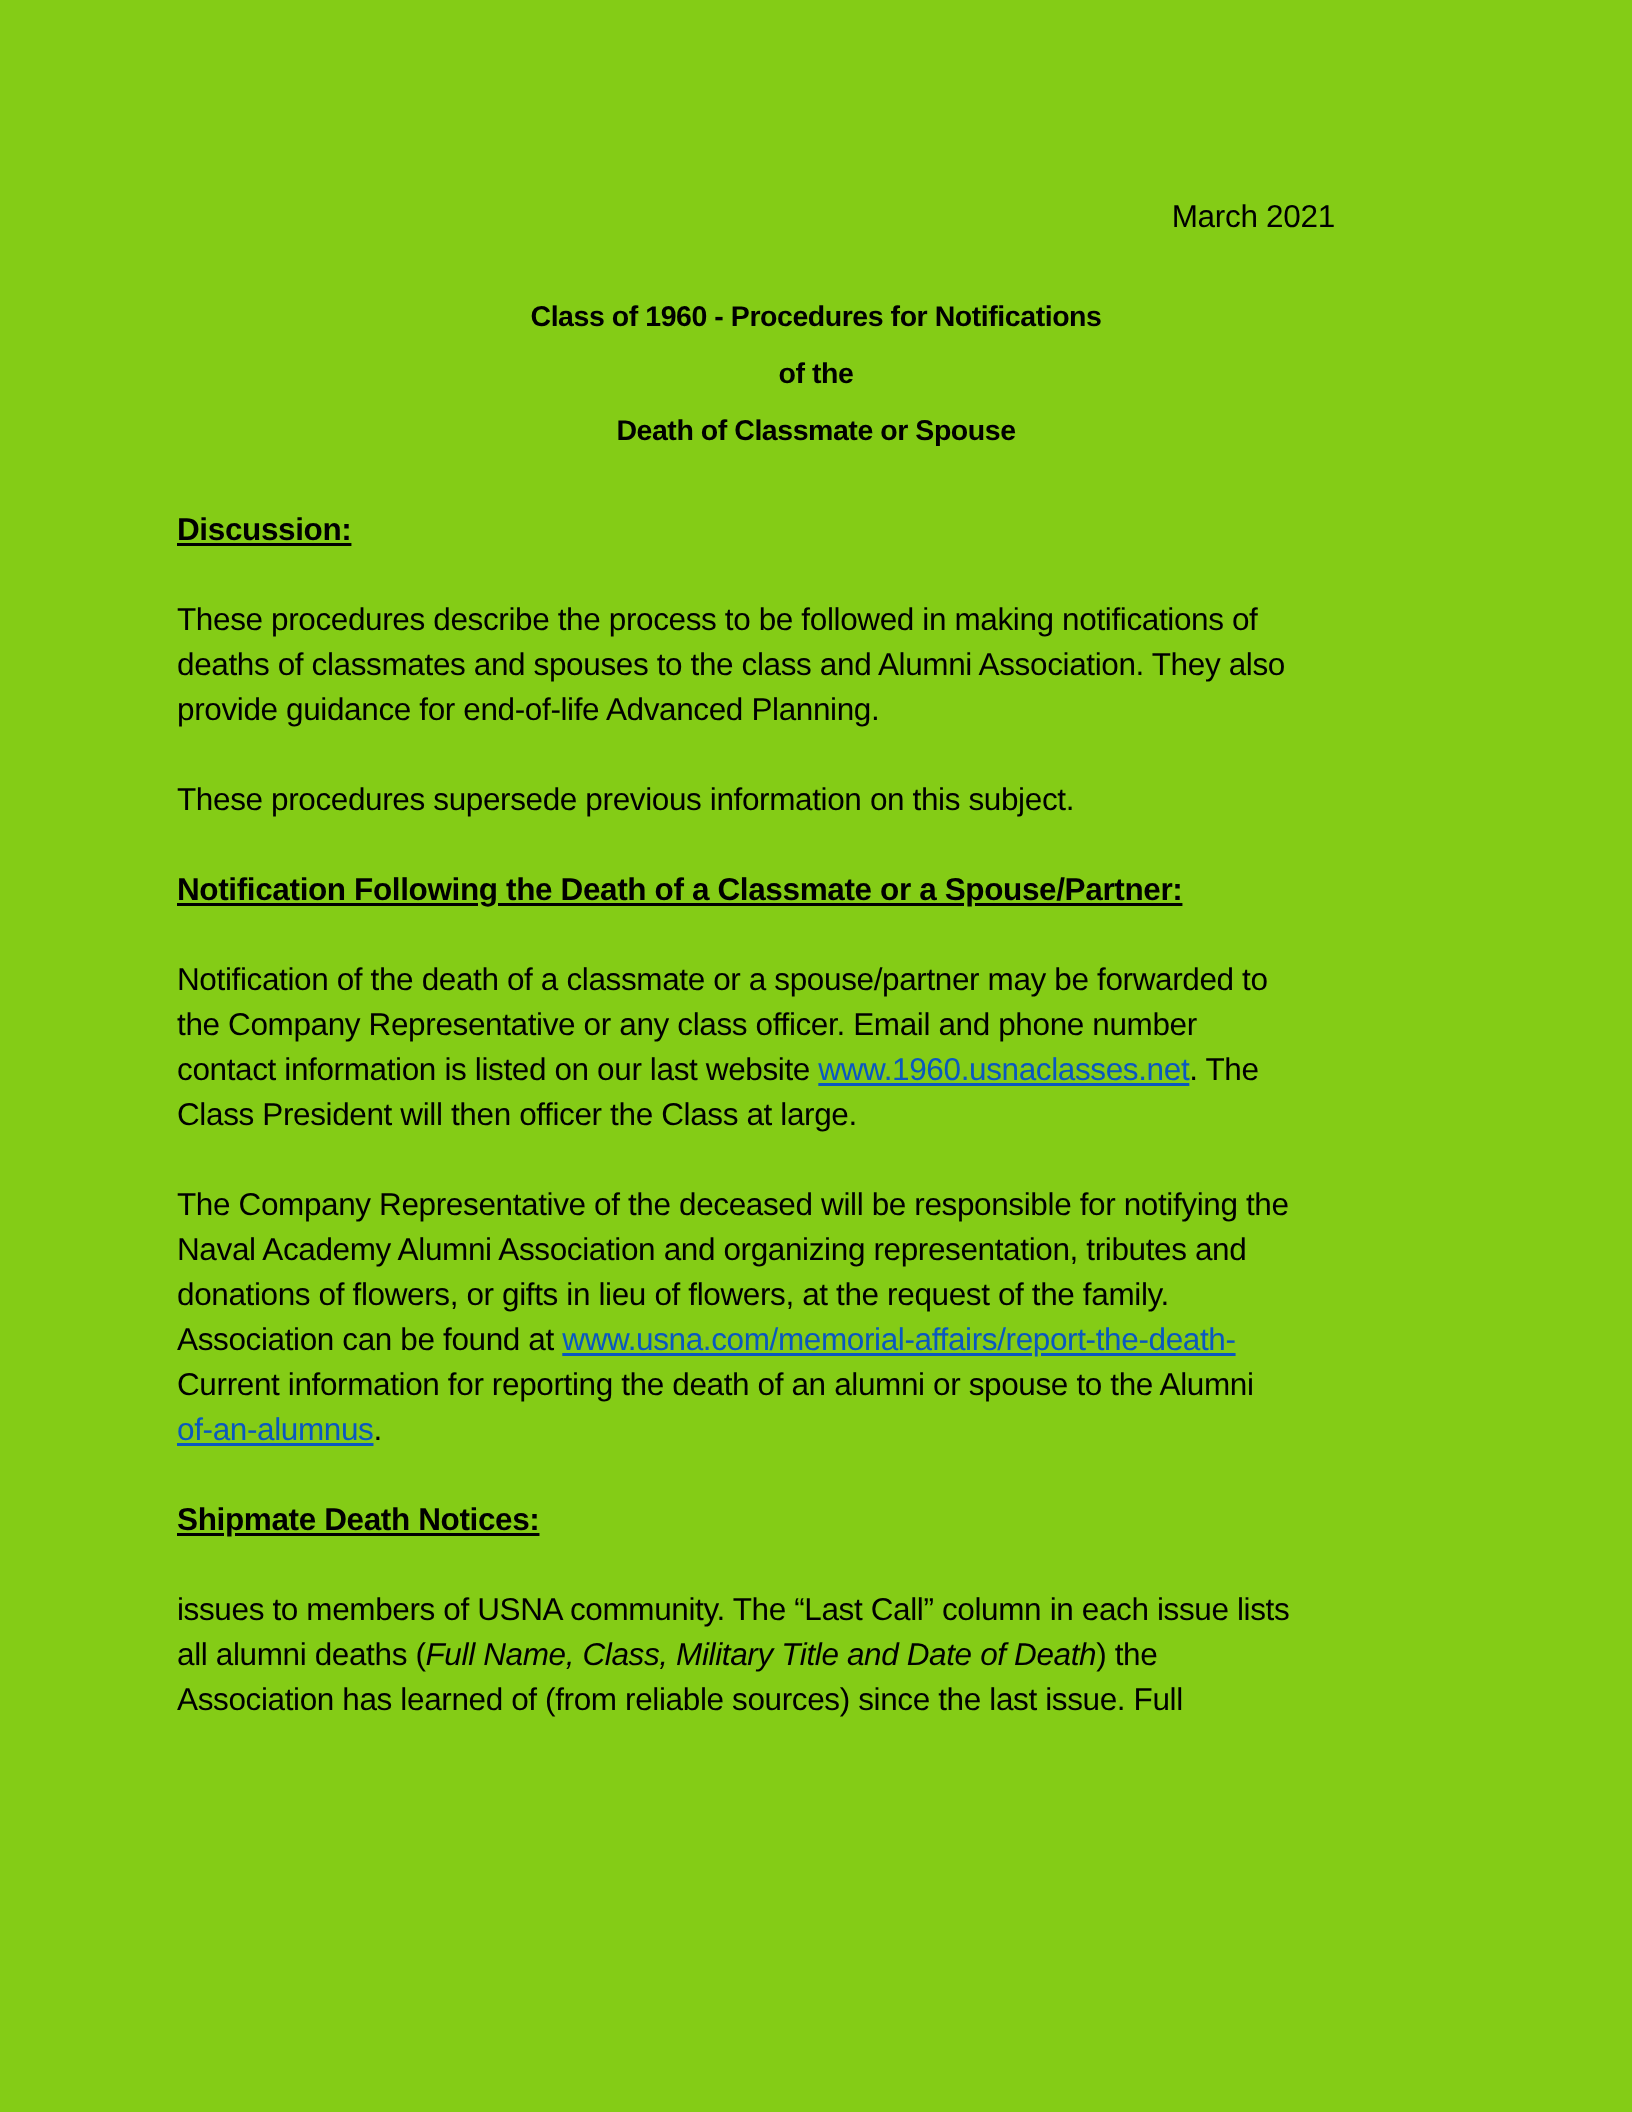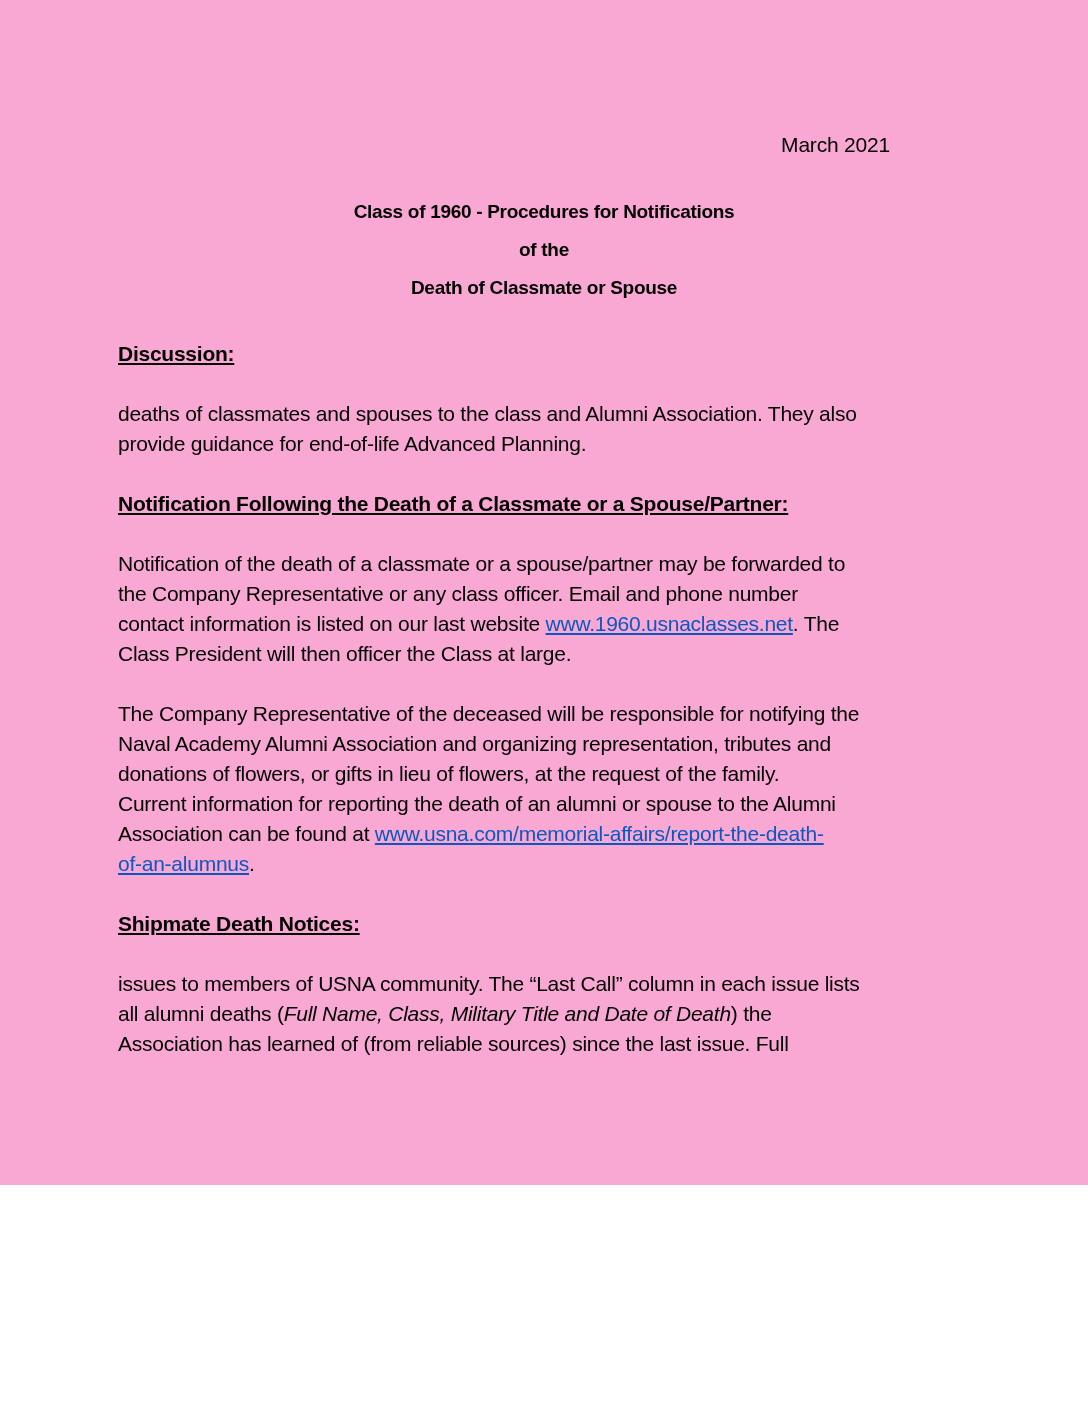--- a/index.html
+++ b/index.html
@@ -1,17 +1,17 @@
 <!DOCTYPE html>
 <html><head>
 <meta charset="utf-8">
 <style>
   html,body{margin:0;padding:0;background:#ffffff;}
   .page{
-    width:1088px;height:1185px;background:#f9a8d4;color:#000000;
+    width:1088px;height:1408px;background:#84cc16;color:#000000;
     font-family:"Liberation Sans", sans-serif;
     box-sizing:border-box;padding-top:132px;overflow:hidden;
   }
   .date{
     font-size:21px;line-height:26px;text-align:right;
     padding-right:198px;margin-bottom:35px;letter-spacing:-0.2px;
   }
   .title{
     font-size:19px;font-weight:bold;line-height:38px;
     text-align:center;margin-bottom:32px;letter-spacing:-0.3px;
@@ -37,36 +37,40 @@
 
   <div class="title">
     <div>Class of 1960 - Procedures for Notifications</div>
     <div>of the</div>
     <div>Death of Classmate or Spouse</div>
   </div>
 
   <div class="body-flow" id="flow">
       <div class="heading">Discussion:</div>
       <div class="paragraph">
+        <div class="line"><span>These procedures describe the process to be followed in making notifications of</span></div>
         <div class="line"><span>deaths of classmates and spouses to the class and Alumni Association. They also</span></div>
         <div class="line"><span>provide guidance for end-of-life Advanced Planning.</span></div>
+      </div>
+      <div class="paragraph">
+        <div class="line"><span>These procedures supersede previous information on this subject.</span></div>
       </div>
       <div class="heading">Notification Following the Death of a Classmate or a Spouse/Partner:</div>
       <div class="paragraph">
         <div class="line"><span>Notification of the death of a classmate or a spouse/partner may be forwarded to</span></div>
         <div class="line"><span>the Company Representative or any class officer. Email and phone number</span></div>
         <div class="line"><span>contact information is listed on our last website </span><a class="link" href="#">www.1960.usnaclasses.net</a><span>. The</span></div>
         <div class="line"><span>Class President will then officer the Class at large.</span></div>
       </div>
       <div class="paragraph">
         <div class="line"><span>The Company Representative of the deceased will be responsible for notifying the</span></div>
         <div class="line"><span>Naval Academy Alumni Association and organizing representation, tributes and</span></div>
         <div class="line"><span>donations of flowers, or gifts in lieu of flowers, at the request of the family.</span></div>
+        <div class="line"><span>Association can be found at </span><a class="link" href="#">www.usna.com/memorial-affairs/report-the-death-</a></div>
         <div class="line"><span>Current information for reporting the death of an alumni or spouse to the Alumni</span></div>
-        <div class="line"><span>Association can be found at </span><a class="link" href="#">www.usna.com/memorial-affairs/report-the-death-</a></div>
         <div class="line"><a class="link" href="#">of-an-alumnus</a><span>.</span></div>
       </div>
       <div class="heading">Shipmate Death Notices:</div>
       <div class="paragraph">
         <div class="line"><span>issues to members of USNA community. The “Last Call” column in each issue lists</span></div>
         <div class="line"><span>all alumni deaths (</span><span class="italic">Full Name, Class, Military Title and Date of Death</span><span>) the</span></div>
         <div class="line"><span>Association has learned of (from reliable sources) since the last issue. Full</span></div>
       </div>
     </div>
 </div>

